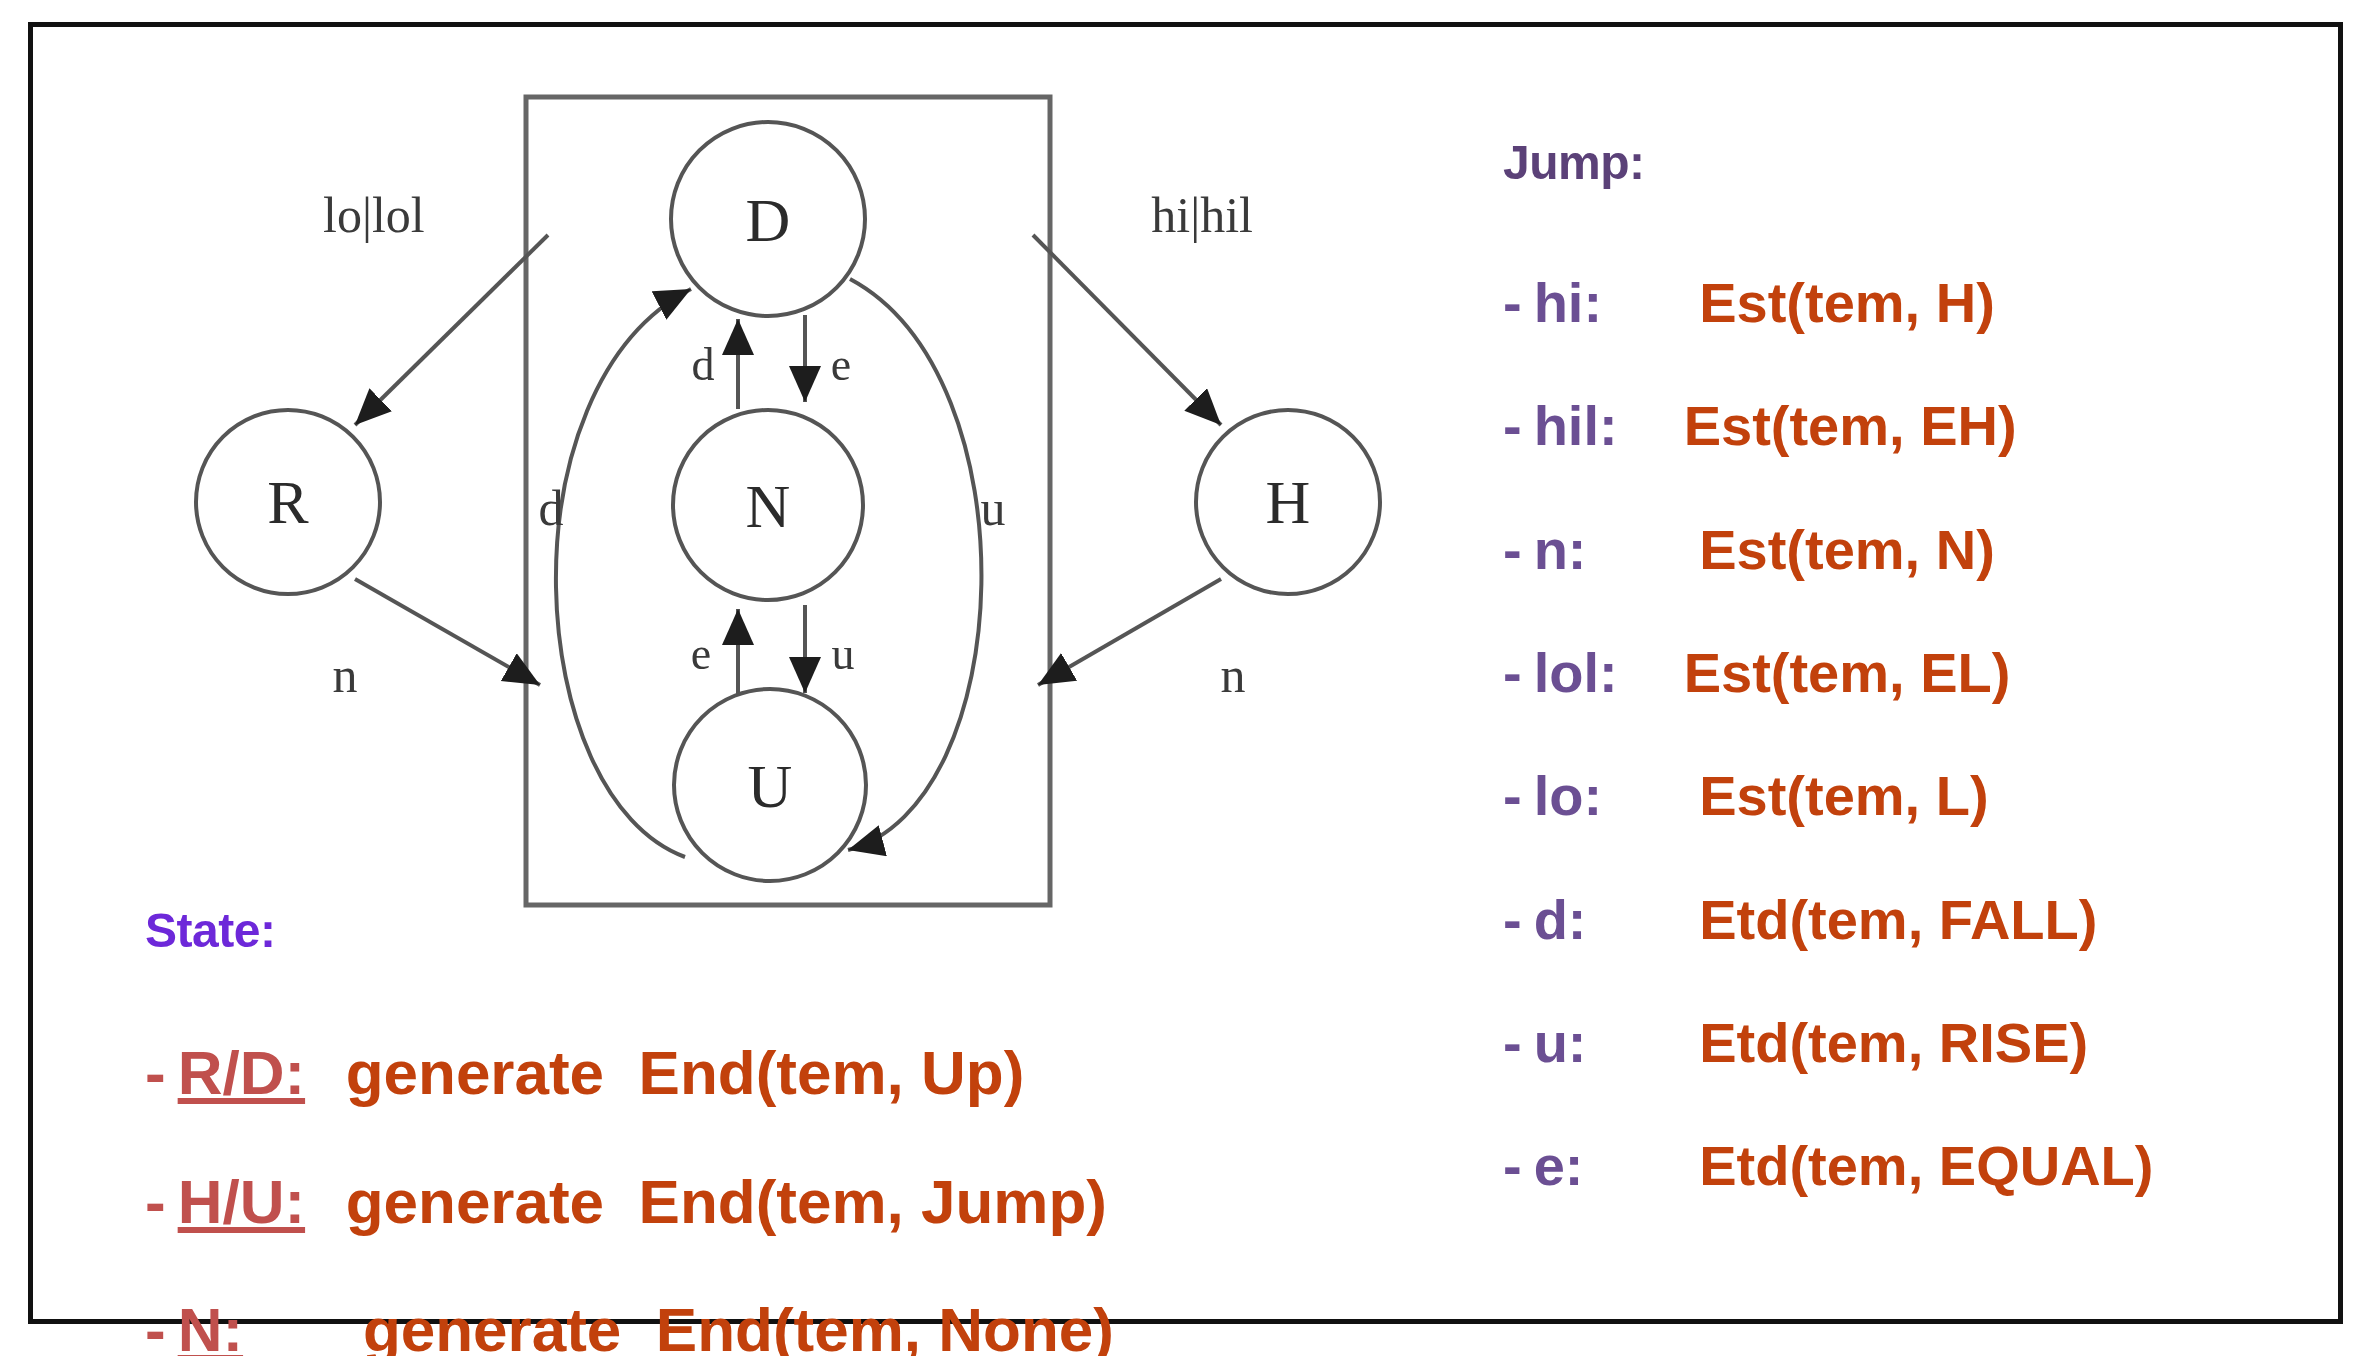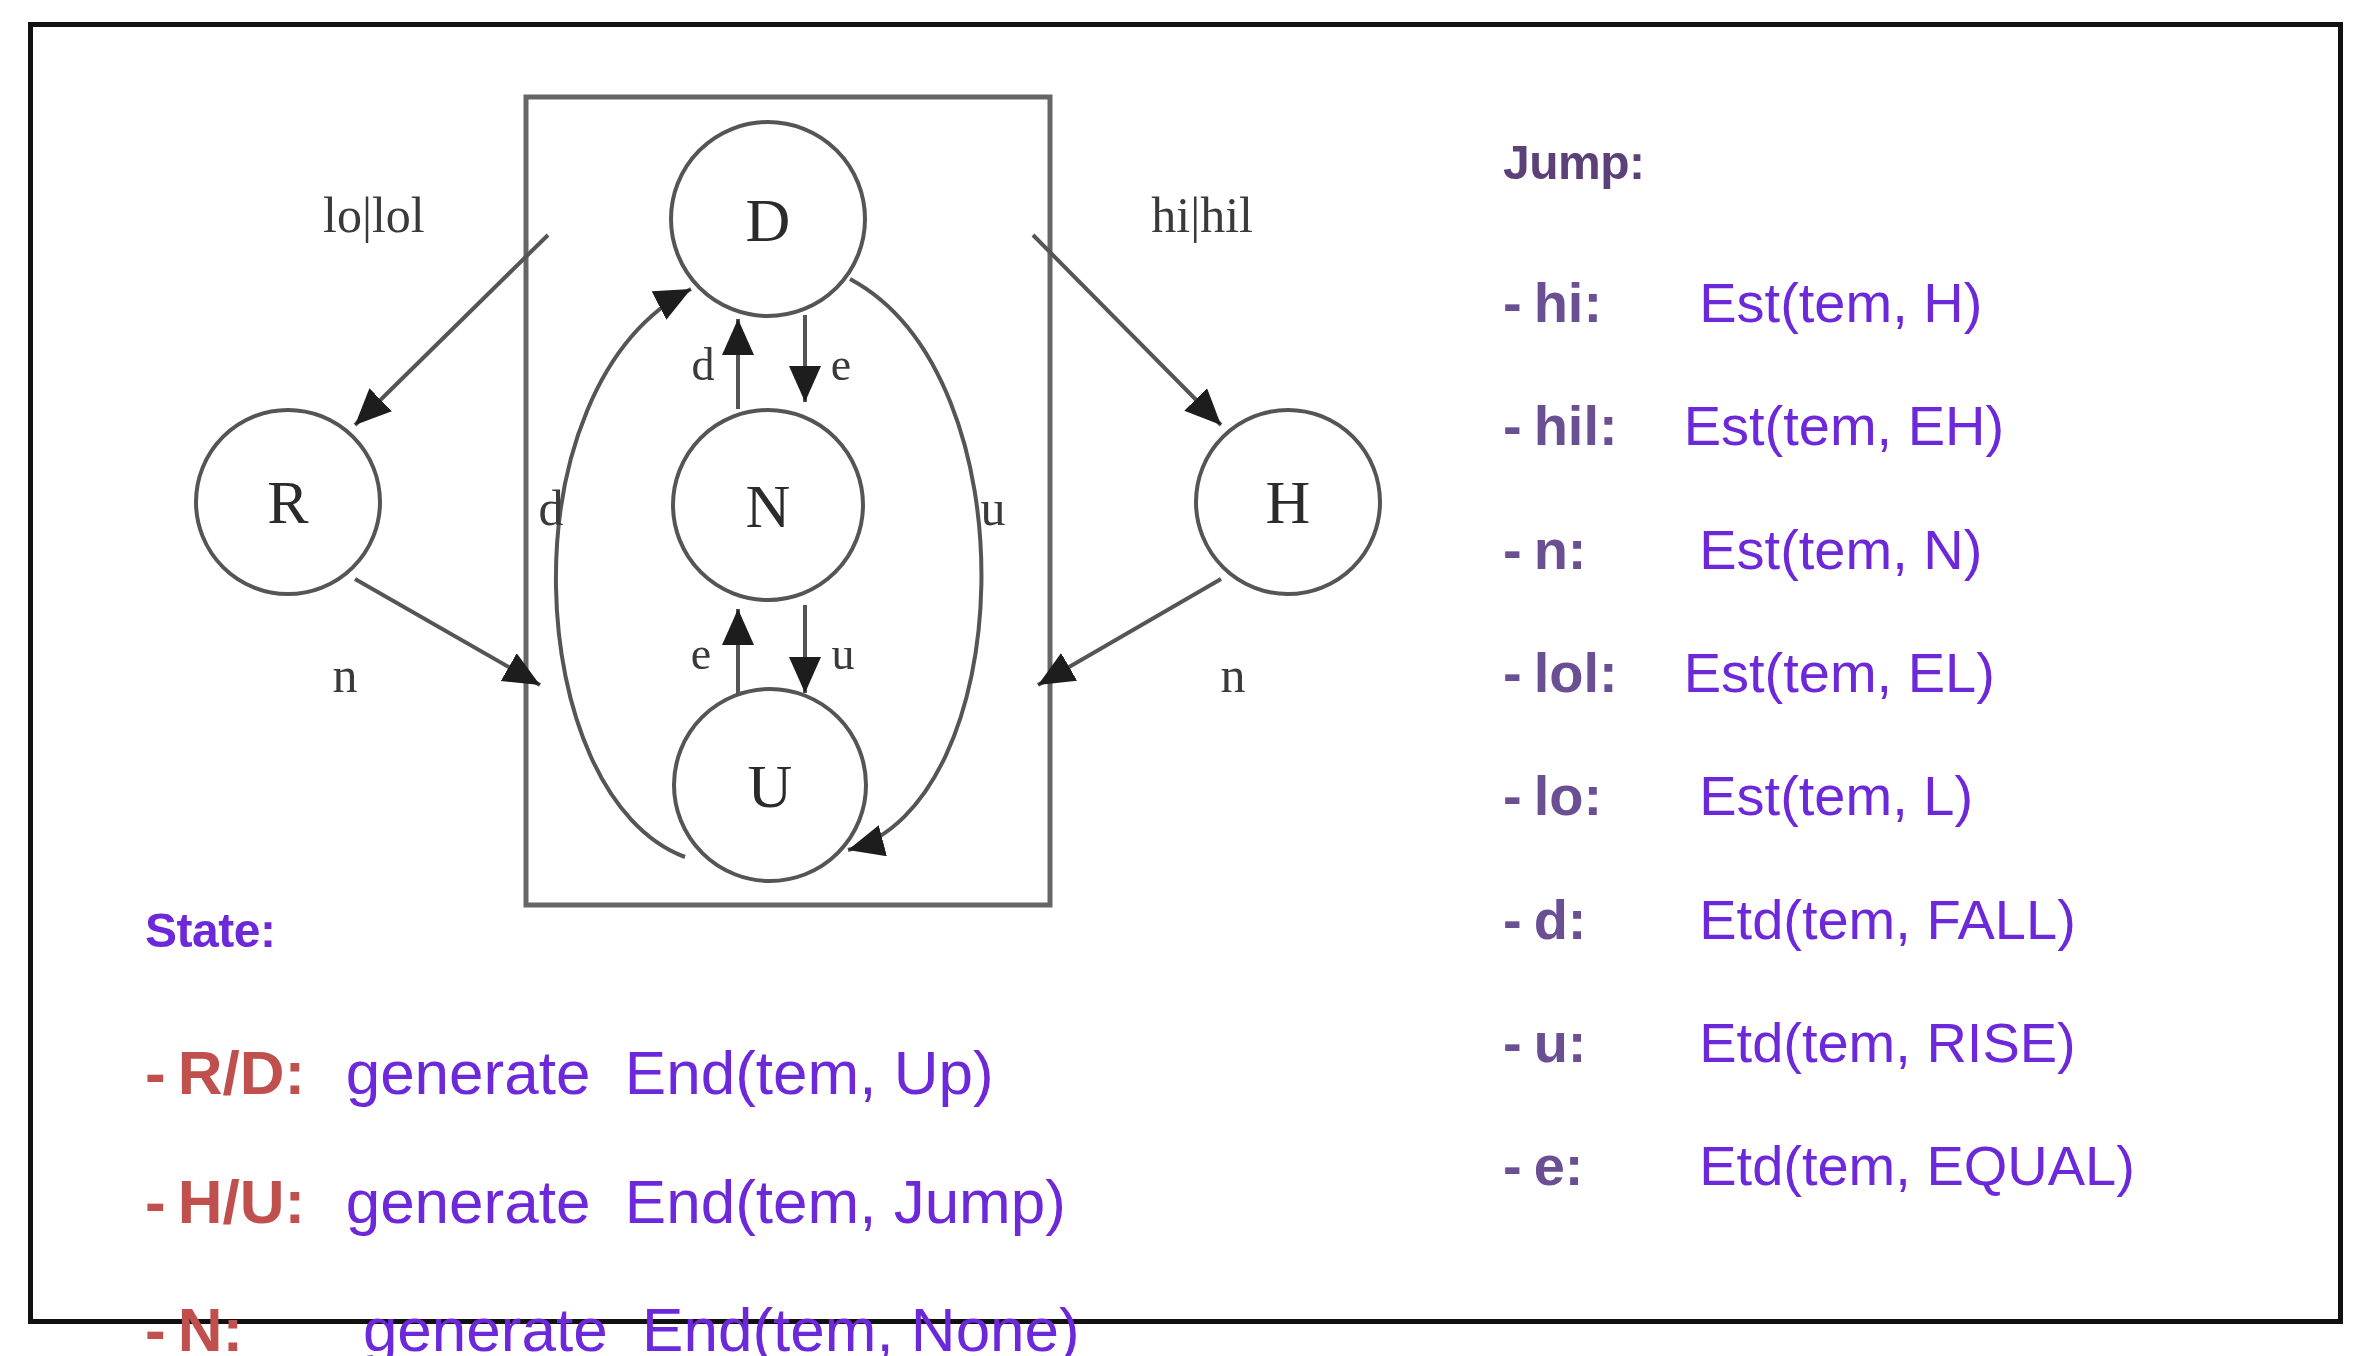--- a/index.html
+++ b/index.html
@@ -71,28 +71,29 @@
   }
   .legend-dash {
     font-weight: bold;
     margin-right: 12px;
   }
   .legend-key {
     font-weight: bold;
     margin-top: 48px;
   }
   .legend-val {
-    color: #6d28d9;
+    color: #c2410c;
+    font-weight: bold;
   }
   .state-legend .legend-dash,
   .state-legend .legend-key { color: #c0504d; }
   .jump-legend .legend-dash,
   .jump-legend .legend-key { color: #6b4f93; }
 
-  .state-legend .legend-key { min-width: 168px; }
+  .state-legend .legend-key { min-width: 168px; text-decoration: underline; }
   .jump-legend .legend-key  { min-width: 150px; }
 
   .node-label {
     font-family: "Liberation Serif", serif;
     font-size: 62px;
     fill: #2b2b2b;
   }
   .edge-label {
     font-family: "Liberation Serif", serif;
     font-size: 50px;

